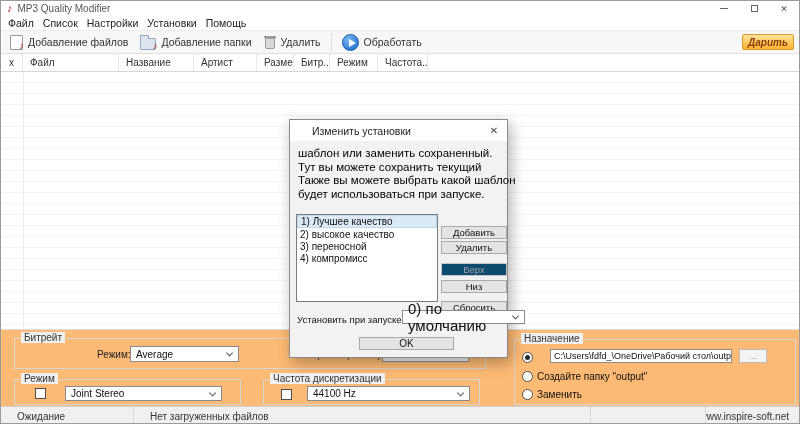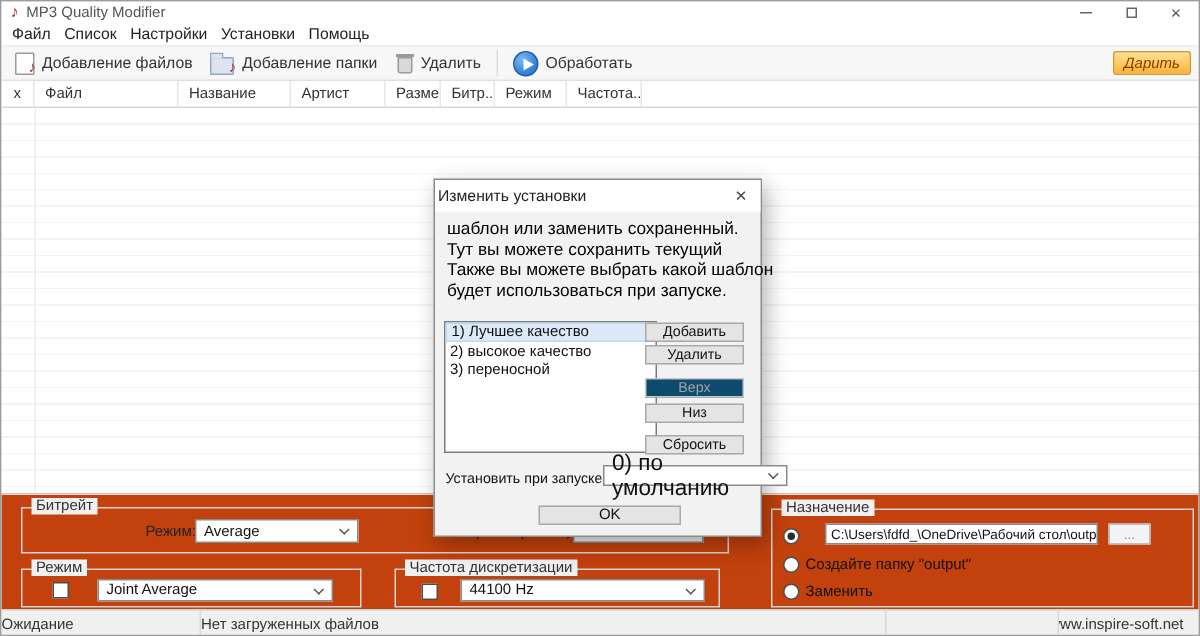--- a/index.html
+++ b/index.html
@@ -28,56 +28,56 @@
   .icon-file { position:relative; width:13px; height:15px; background:#fff; border:1px solid #9a9a9a; border-radius:1px; }
   .icon-file .note { position:absolute; right:-2px; bottom:-2px; color:#b22a2a; font-size:10px; line-height:10px; }
   .icon-folder { position:relative; width:16px; height:12px; background:#dce4f0; border:1px solid #93a7c4; border-radius:1px; margin-top:3px; }
   .icon-folder:before { content:""; position:absolute; left:-1px; top:-4px; width:7px; height:3px; background:#dce4f0; border:1px solid #93a7c4; border-bottom:none; border-radius:1px 1px 0 0; }
   .icon-folder .note { position:absolute; right:-2px; bottom:-2px; color:#b22a2a; font-size:10px; line-height:10px; }
   .icon-trash { width:12px; height:14px; position:relative; }
   .icon-trash .body { position:absolute; left:1px; top:3px; width:10px; height:11px; background:#d9d9d9; border:1px solid #9a9a9a; border-radius:0 0 2px 2px; }
   .icon-trash .lid { position:absolute; left:0; top:1px; width:12px; height:2px; background:#c2c2c2; border:1px solid #9a9a9a; }
   .icon-play { width:17px; height:17px; border-radius:50%; background:radial-gradient(circle at 35% 30%, #7db7f2, #2f7fd6 70%); border:1px solid #1d5aa8; position:relative; }
   .icon-play:before { content:""; position:absolute; left:6px; top:4px; border-left:7px solid #fff; border-top:4.5px solid transparent; border-bottom:4.5px solid transparent; }
-  .donate-btn { position:absolute; right:5px; top:3px; width:52px; height:16px; background:linear-gradient(#ffe29a, #ffb230); border:1px solid #d89a2b; border-radius:2px; color:#8a3c00; font-size:10px; font-weight:normal; font-style:italic; display:flex; align-items:center; justify-content:center;margin-left:44px; }
+  .donate-btn { position:absolute; right:5px; top:3px; width:52px; height:16px; background:linear-gradient(#ffe29a, #ffb230); border:1px solid #d89a2b; border-radius:2px; color:#8a3c00; font-size:10px; font-weight:bold; font-style:italic; display:flex; align-items:center; justify-content:center;margin-left:44px; }
   
   .table-header { position:absolute; left:0; top:53px; width:100%; height:18px; background:#fff; border-bottom:1px solid #d8d8d8; display:flex; }
   .th { font-size:10px; color:#333; border-right:1px solid #e8e8e8; display:flex; align-items:center; padding-left:7px; overflow:hidden; white-space:nowrap; }
   .th.center { justify-content:center; padding-left:0; }
   .table-body { position:absolute; left:0; top:71px; width:100%; height:257px;
     background:repeating-linear-gradient(to bottom, #ffffff 0 10px, #f4f4f4 10px 11px); }
   .col-x-line { position:absolute; left:22px; top:71px; width:1px; height:257px; background:#ececec; }
   
-  .bottom-panel { position:absolute; left:0; top:328px; width:100%; height:77px; background:#c2410c; border-top:1px solid #dddddd; }
+  .bottom-panel { position:absolute; left:0; top:328px; width:100%; height:77px; background:#fdba74; border-top:1px solid #dddddd; }
   .groupbox { position:absolute; border:1px solid #d5d5d5; }
   .group-label { position:absolute; top:-7px; left:6px; background:#f0f0f0; padding:0 3px; font-size:10px; color:#333; white-space:nowrap; }
   .field-label { position:absolute; font-size:10px; color:#222; white-space:nowrap; }
   .combo { position:absolute; background:#fff; border:1px solid #8a8a8a; display:flex; align-items:center; padding-left:5px; font-size:10px; color:#111; }
   .combo .chev { position:absolute; right:6px; top:50%; width:5px; height:5px; border-right:1px solid #555; border-bottom:1px solid #555; transform:translateY(-70%) rotate(45deg); }
   .checkbox { position:absolute; width:11px; height:11px; background:#fff; border:1px solid #4d4d4d; }
   .radio { position:absolute; width:11px; height:11px; background:#fff; border:1px solid #4d4d4d; border-radius:50%; }
   .radio.checked:before { content:""; position:absolute; left:2px; top:2px; width:5px; height:5px; background:#2b2b2b; border-radius:50%; }
   .radio-label { position:absolute; font-size:10px; color:#111; white-space:nowrap; }
   .path-input { position:absolute; background:#fff; border:1px solid #8a8a8a; font-size:9px; color:#111; display:flex; align-items:center; padding-left:3px; white-space:nowrap; overflow:hidden; }
   .browse-btn { position:absolute; background:#f3f3f3; border:1px solid #bdbdbd; color:#8a8a8a; font-size:9px; display:flex; align-items:center; justify-content:center; }
   
   .statusbar { position:absolute; left:0; top:405px; width:100%; height:19px; background:#f0f0f0; border-top:1px solid #d0d0d0; display:flex; font-size:10px; color:#333; }
-  .status-sec { display:flex; align-items:center; padding-left:0; border-right:1px solid #d8d8d8; overflow:hidden; white-space:nowrap; }
+  .status-sec { display:flex; align-items:center; padding-left:16px; border-right:1px solid #d8d8d8; overflow:hidden; white-space:nowrap; }
   .status-sec.last { border-right:none; justify-content:flex-end; padding-right:10px; }
   
   .dialog { position:absolute; left:288px; top:118px; width:219px; height:239px; background:#f2f2f2; border:1px solid #8a8a8a; box-shadow:3px 5px 14px rgba(0,0,0,0.30); z-index:10; }
-  .dialog-titlebar { position:absolute; left:0; top:0; width:100%; height:21px; background:#fff; display:flex; align-items:center; padding-left:2px; }
+  .dialog-titlebar { position:absolute; left:0; top:0; width:100%; height:21px; background:#fff; display:flex; align-items:center; padding-left:22px; }
   .dialog-title { font-size:10.5px; color:#222; }
   .dialog-close { position:absolute; right:0; top:0; width:26px; height:21px; display:flex; align-items:center; justify-content:center; font-size:10px; color:#444; }
   .dialog-desc { position:absolute; left:8px; top:27px; font-size:11.5px; color:#000; line-height:13.5px; }
   .dialog-desc div { white-space:nowrap; }
   .listbox { position:absolute; left:6px; top:94px; width:142px; height:88px; background:#fff; border:1px solid #7a7a7a; overflow:hidden; }
   .list-item { height:12px; font-size:10px; color:#111; display:flex; align-items:center; padding-left:3px; white-space:nowrap; }
   .list-item.selected { background:#dce9f7; border:1px solid #bcd9f2; height:13px; }
-  .dlg-btn { position:absolute; left:140px; width:66px; height:13px; background:#e4e4e4; border:1px solid #a9a9a9; font-size:9.5px; color:#111; display:flex; align-items:center; justify-content:center; }
+  .dlg-btn { position:absolute; left:151px; width:66px; height:13px; background:#e4e4e4; border:1px solid #a9a9a9; font-size:9.5px; color:#111; display:flex; align-items:center; justify-content:center;margin-top:11px; }
   .dlg-btn.disabled { background:#0c4a6e; border-color:#c6c6c6; color:#a3a3a3; }
   .startup-label { position:absolute; left:7px; top:194px; width:104px; font-size:9.5px; color:#111; white-space:nowrap; overflow:hidden; }
   .startup-combo { left:112px; top:190px; width:123px; height:14px; font-size:15px; }
   .ok-btn { position:absolute; left:69px; top:217px; width:95px; height:13px; background:#e4e4e4; border:1px solid #a9a9a9; font-size:10px; color:#111; display:flex; align-items:center; justify-content:center; }
 </style>
 </head>
 <body>
 
 <div class="window">
 
@@ -159,21 +159,21 @@
       <div class="combo" style="left:367px; top:7px; width:87px; height:16px; background:#efefef;">
         <span>130</span>
         <span class="chev"></span>
       </div>
     </div>
 
     <div class="groupbox" style="left:13px; top:49px; width:227px; height:26px;">
       <span class="group-label">Режим</span>
       <span class="checkbox" style="left:20px; top:8px;"></span>
       <div class="combo" style="left:50px; top:6px; width:157px; height:15px;">
-        <span>Joint Average</span>
+        <span>Joint Stereo</span>
         <span class="chev"></span>
       </div>
     </div>
 
     <div class="groupbox" style="left:262px; top:49px; width:217px; height:26px;">
       <span class="group-label">Частота дискретизации</span>
       <span class="checkbox" style="left:17px; top:9px;"></span>
       <div class="combo" style="left:43px; top:6px; width:163px; height:15px;">
         <span>44100 Hz</span>
         <span class="chev"></span>
@@ -210,20 +210,21 @@
       <div>шаблон или заменить сохраненный.</div>
       <div>Тут вы можете сохранить текущий</div>
       <div>Также вы можете выбрать какой шаблон</div>
       <div>будет использоваться при запуске.</div>
     </div>
 
     <div class="listbox">
       <div class="list-item selected">1) Лучшее качество</div>
       <div class="list-item">2) высокое качество</div>
       <div class="list-item">3) переносной</div>
+      <div class="list-item">4) компромисс</div>
     </div>
 
     <div class="dlg-btn" style="top:95px;">Добавить</div>
     <div class="dlg-btn" style="top:110px;">Удалить</div>
     <div class="dlg-btn disabled" style="top:132px;">Верх</div>
     <div class="dlg-btn" style="top:149px;">Низ</div>
     <div class="dlg-btn" style="top:170px;">Сбросить</div>
 
     <div class="startup-label">Установить при запуске програм</div>
     <div class="combo startup-combo">

